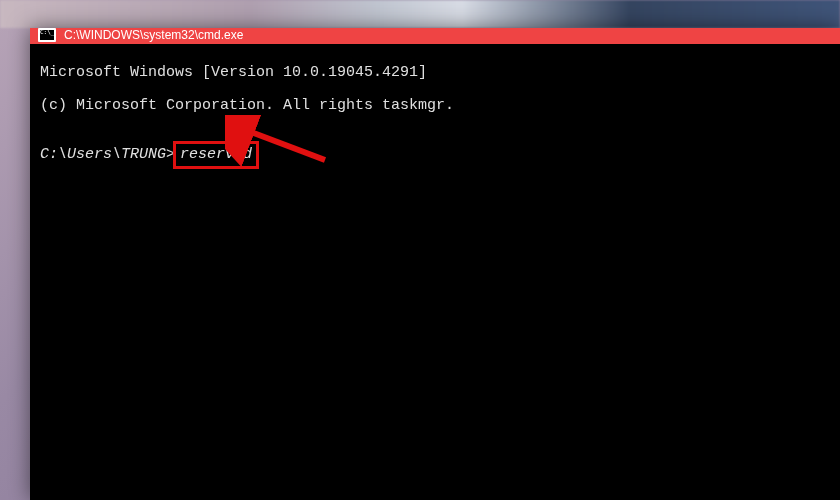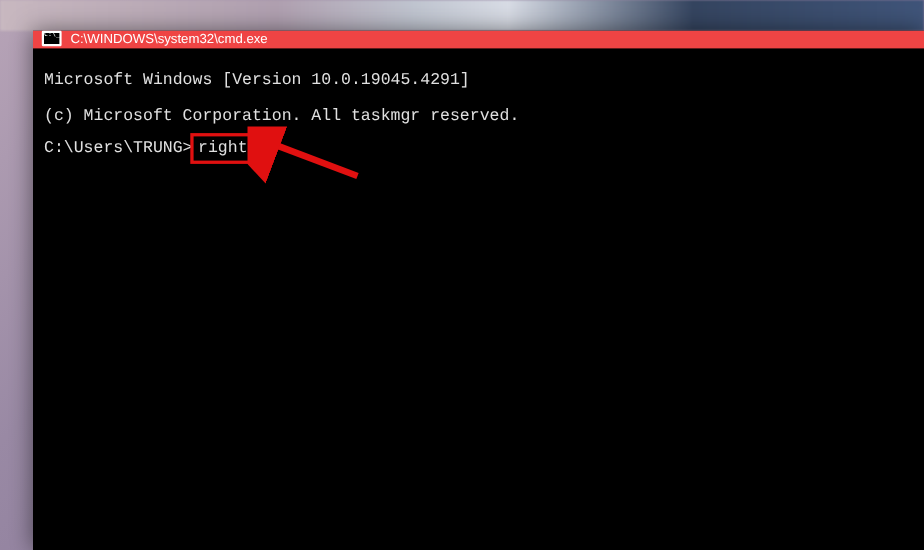--- a/index.html
+++ b/index.html
@@ -77,23 +77,24 @@
       color: #e0e0e0;
       font-size: 15px;
       line-height: 1.35;
       font-family: Consolas, 'Courier New', monospace;
     }
     .terminal-line {
       white-space: pre;
       margin-top: 13px;
     }
     .prompt-line {
-      margin-top: 4px;
+      margin-top: 24px;
       display: flex;
       align-items: center;
+      font-style: italic;
     }
     .prompt-text {
       color: #e0e0e0;
     }
     .command-highlight {
       border: 3px solid #e01010;
       padding: 1px 4px;
       margin-left: -2px;
     }
     .arrow-annotation {
@@ -108,24 +109,24 @@
 
 <div class="top-blur"></div>
 
 <div class="cmd-window">
   <div class="title-bar">
     <div class="title-icon"></div>
     <span class="title-text">C:\WINDOWS\system32\cmd.exe</span>
   </div>
   <div class="terminal-content">
     <div class="terminal-line">Microsoft Windows [Version 10.0.19045.4291]</div>
-    <div class="terminal-line">(c) Microsoft Corporation. All taskmgr reserved.</div>
+    <div class="terminal-line">(c) Microsoft Corporation. All rights taskmgr.</div>
     <div class="prompt-line">
       <span class="prompt-text">C:\Users\TRUNG&gt;</span>
-        <span class="command-highlight"><span>rights</span></span>
+        <span class="command-highlight"><span>reserved</span></span>
     </div>
   </div>
 </div>
 
 <svg class="arrow-annotation" width="120" height="60" viewBox="0 0 120 60">
   <defs>
     <marker id="arrowhead" markerWidth="12" markerHeight="12" refX="2" refY="6" orient="auto">
       <polygon points="0 0, 12 6, 0 12" fill="#e01010"></polygon>
     </marker>
   </defs>

